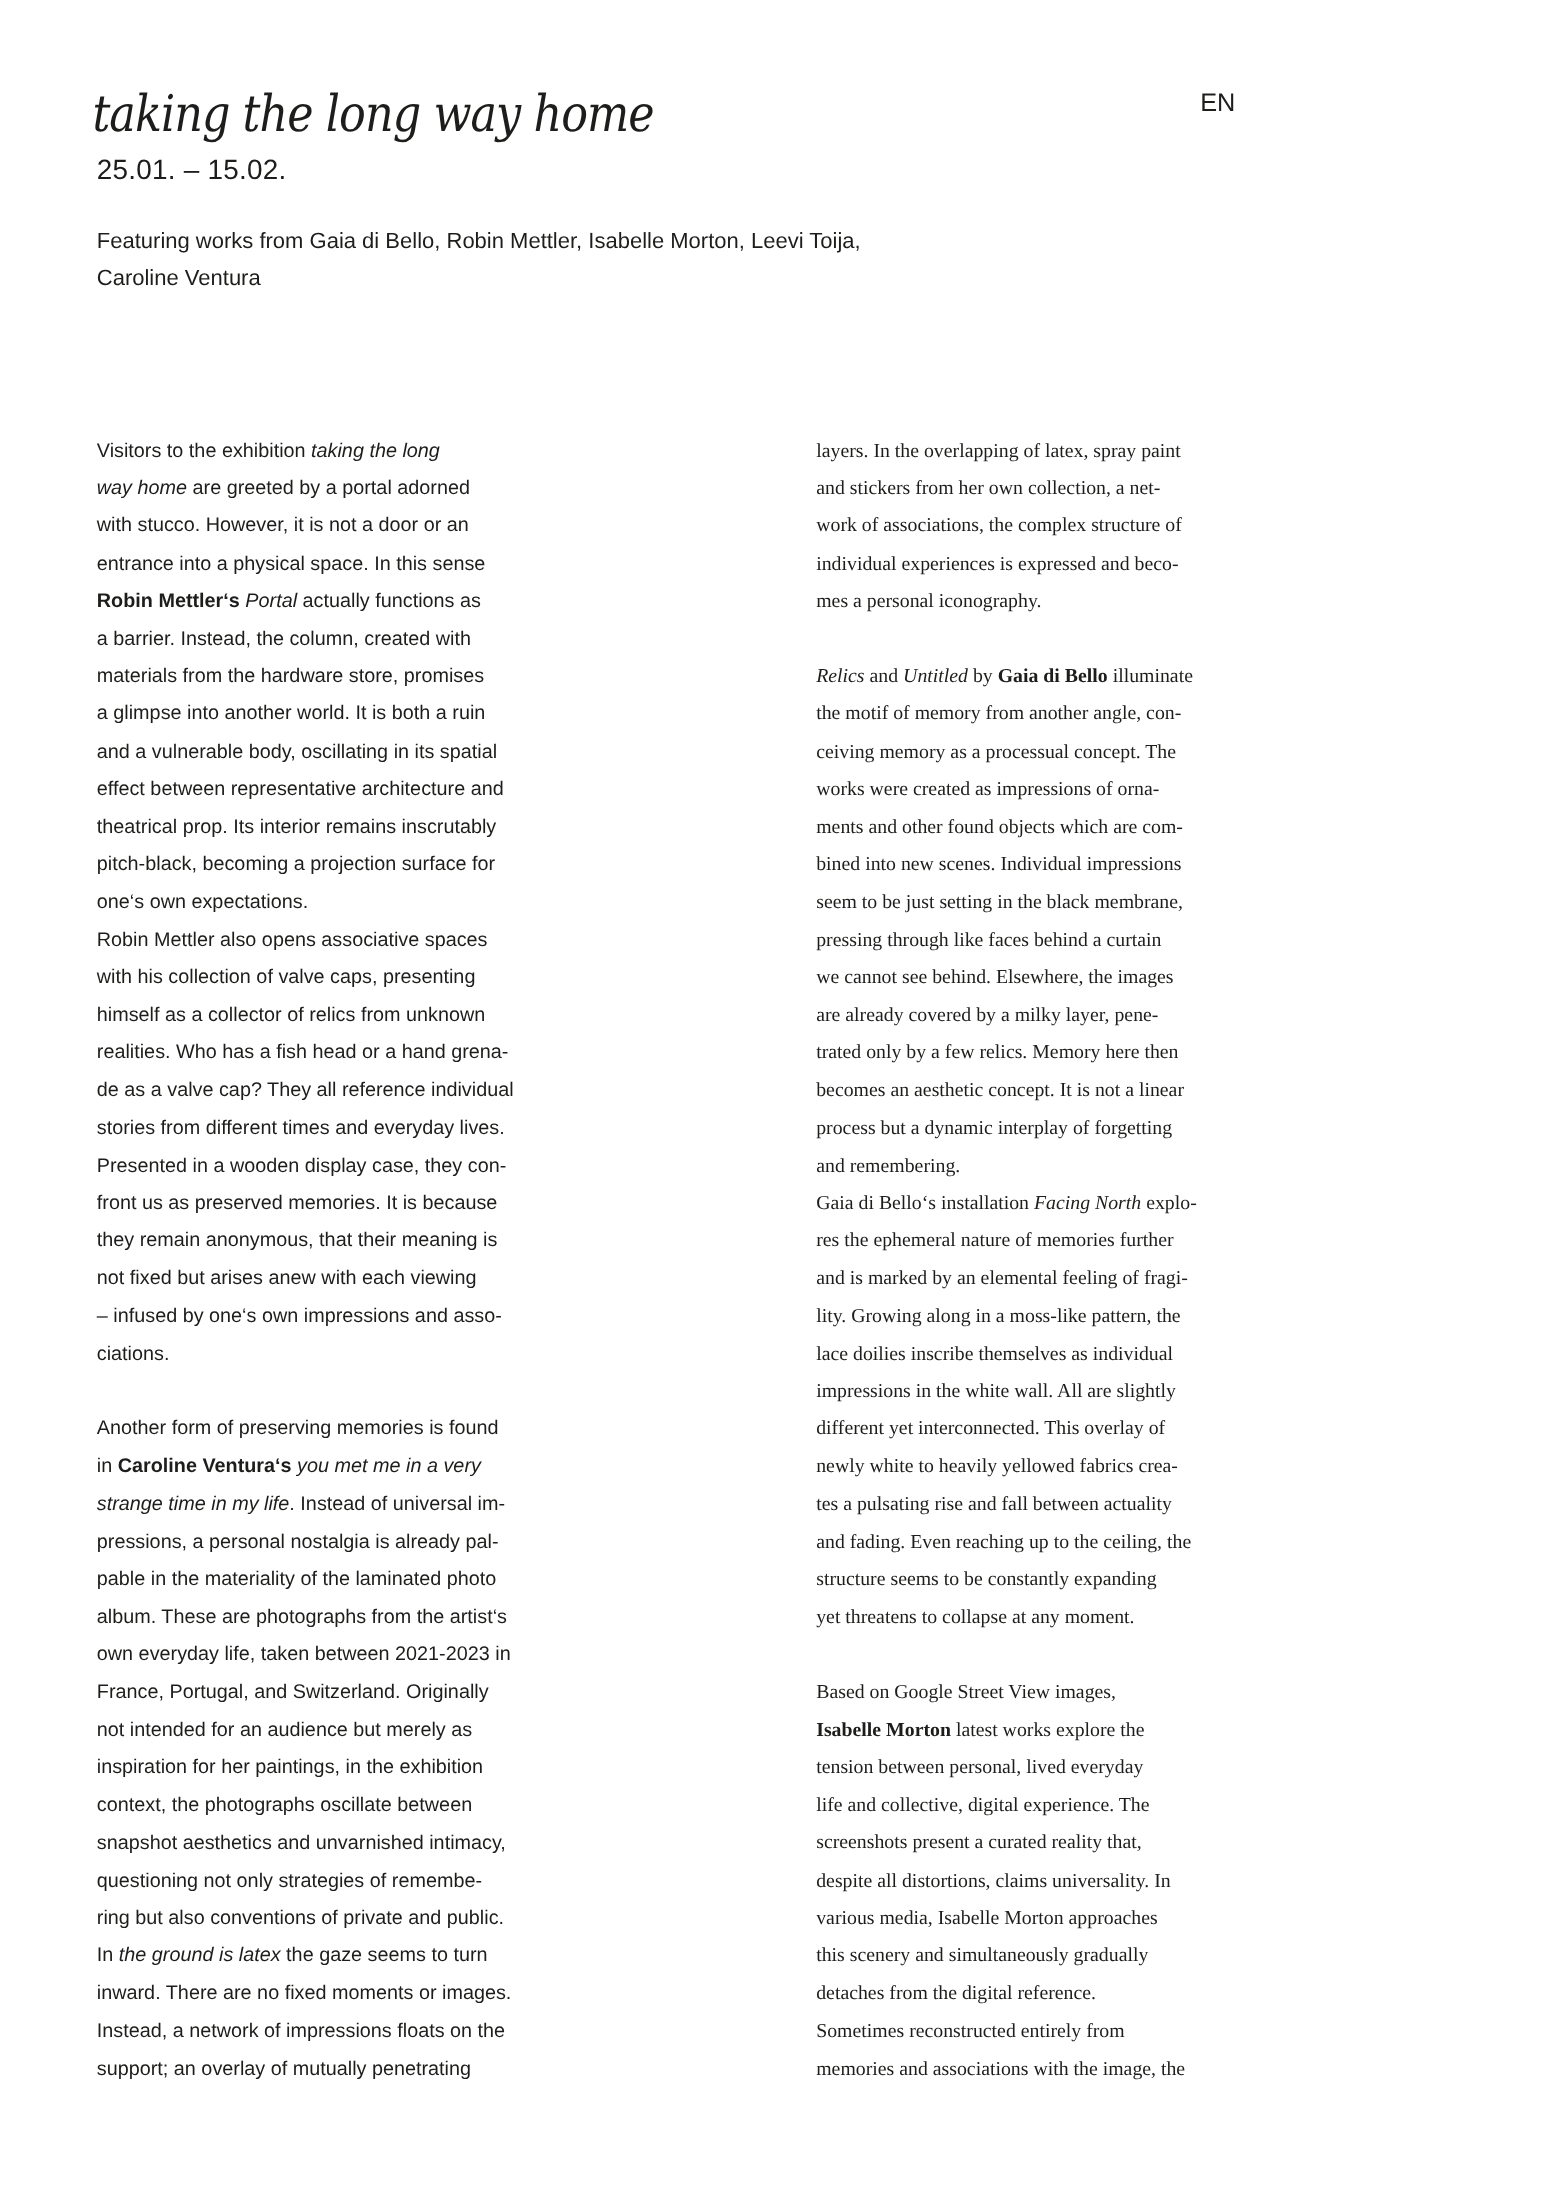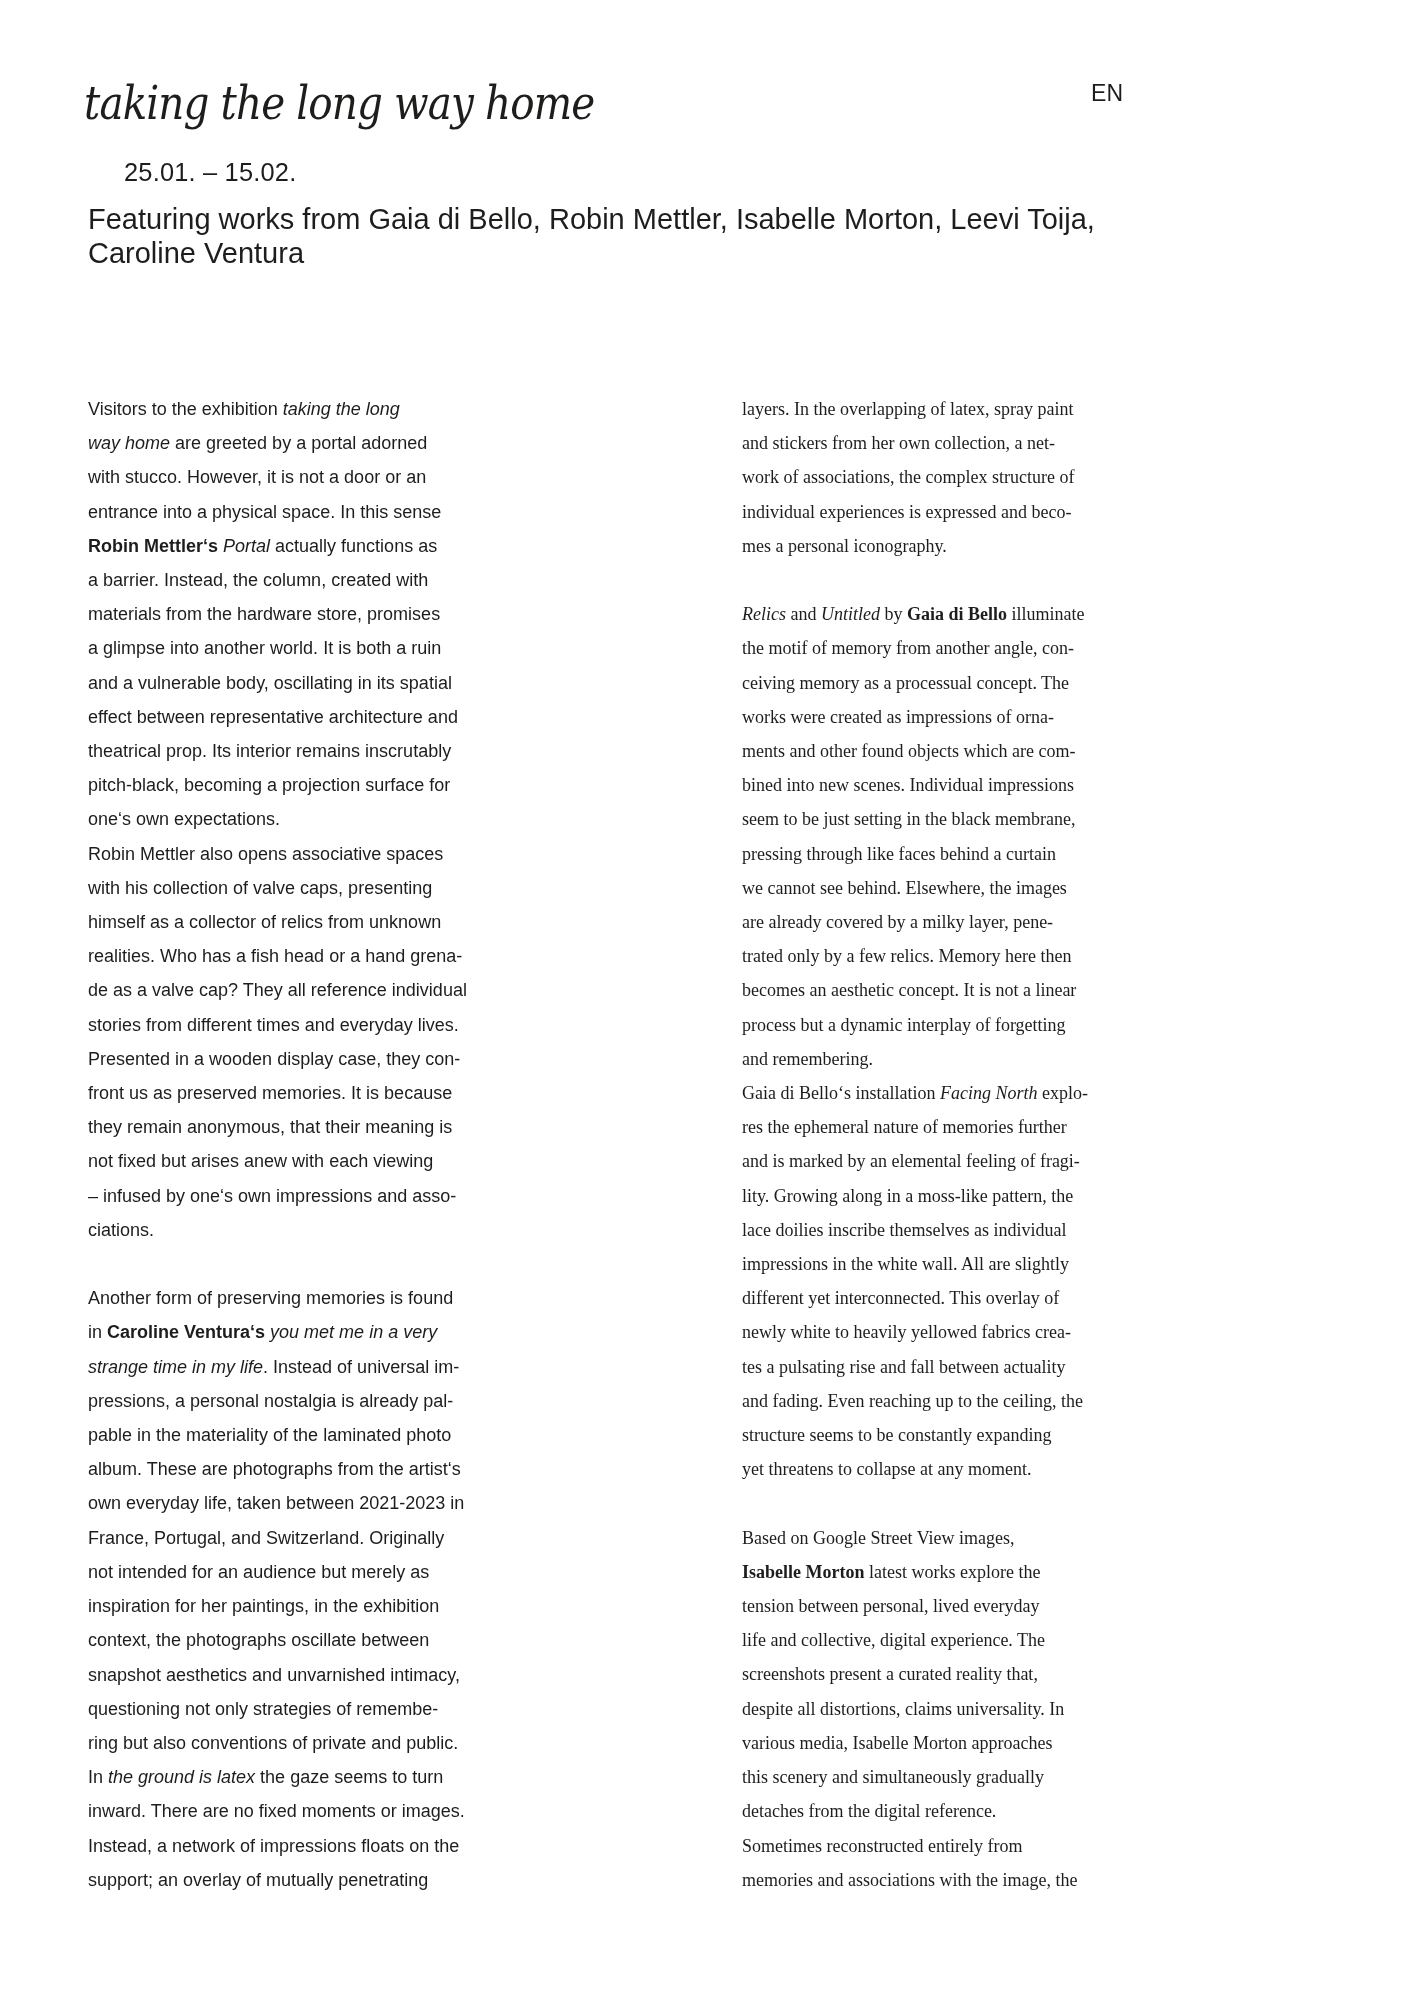--- a/index.html
+++ b/index.html
@@ -22,39 +22,38 @@
     font-size:46px;
     line-height:50px;
     letter-spacing:-1px;
     transform:scaleX(0.88);
     transform-origin:0 50%;
     white-space:nowrap;
   }
   .dates{
     position:absolute;
     left:88px;
-    top:155px;
+    top:138px;
     font-size:25.4px;
     line-height:34.2px;
     letter-spacing:0.2px;
     white-space:nowrap;
-    margin-left:36px;
   }
   .lang{
     position:absolute;
     right:91px;
     top:76px;
     font-size:23px;
     line-height:34px;
   }
   .featuring{
     position:absolute;
     left:88px;
     top:202px;
-    font-size:29px;
+    font-size:20px;
     line-height:34.2px;
   }
   .featuring .line{white-space:nowrap;}
   .col{
     position:absolute;
     top:392px;
     font-size:18px;
     line-height:34.2px;
   }
   .col-left{left:88px;width:640px;}

